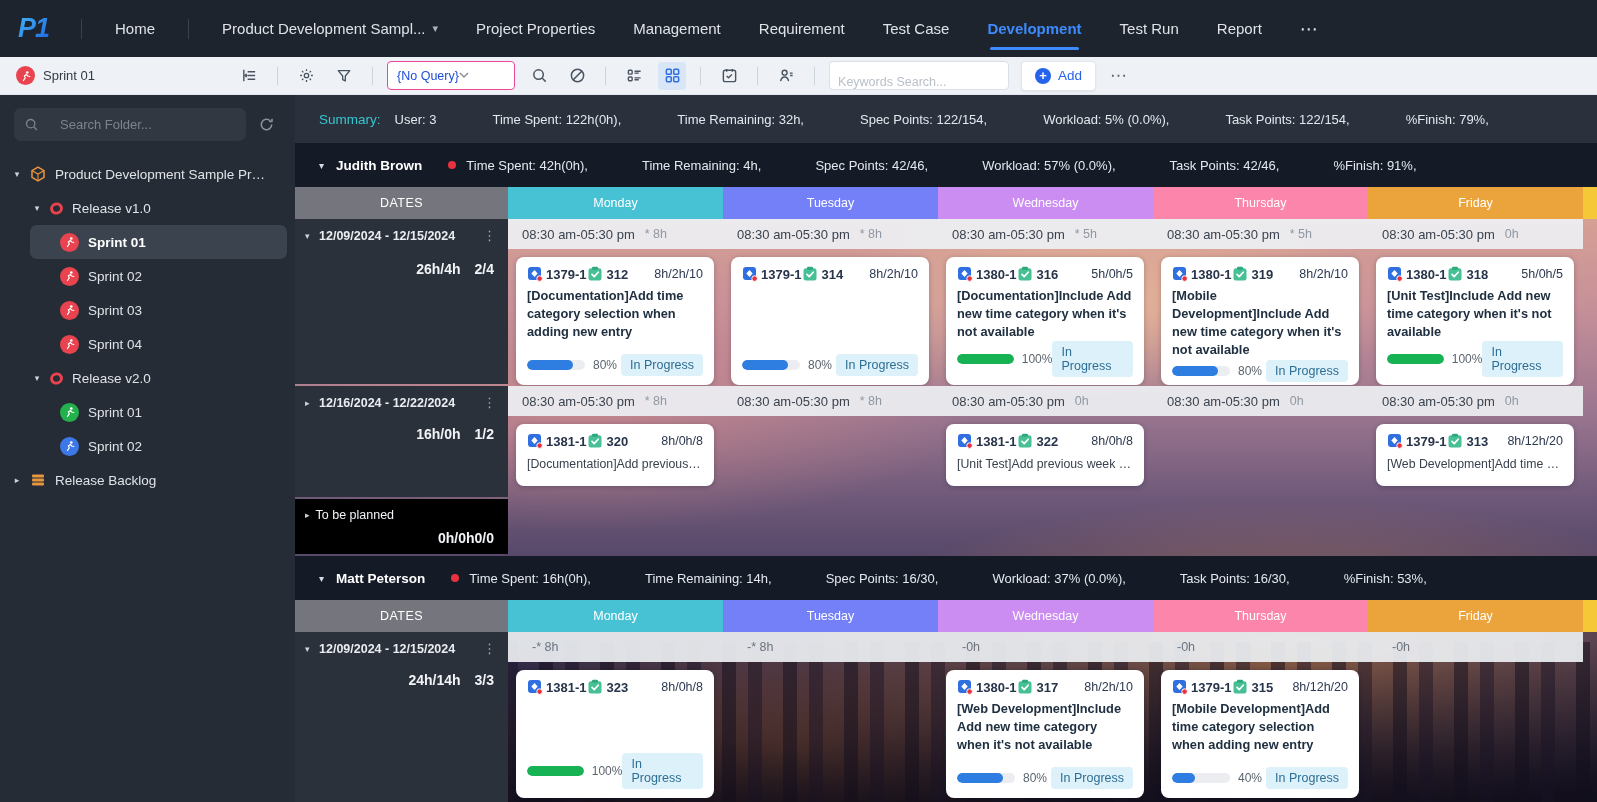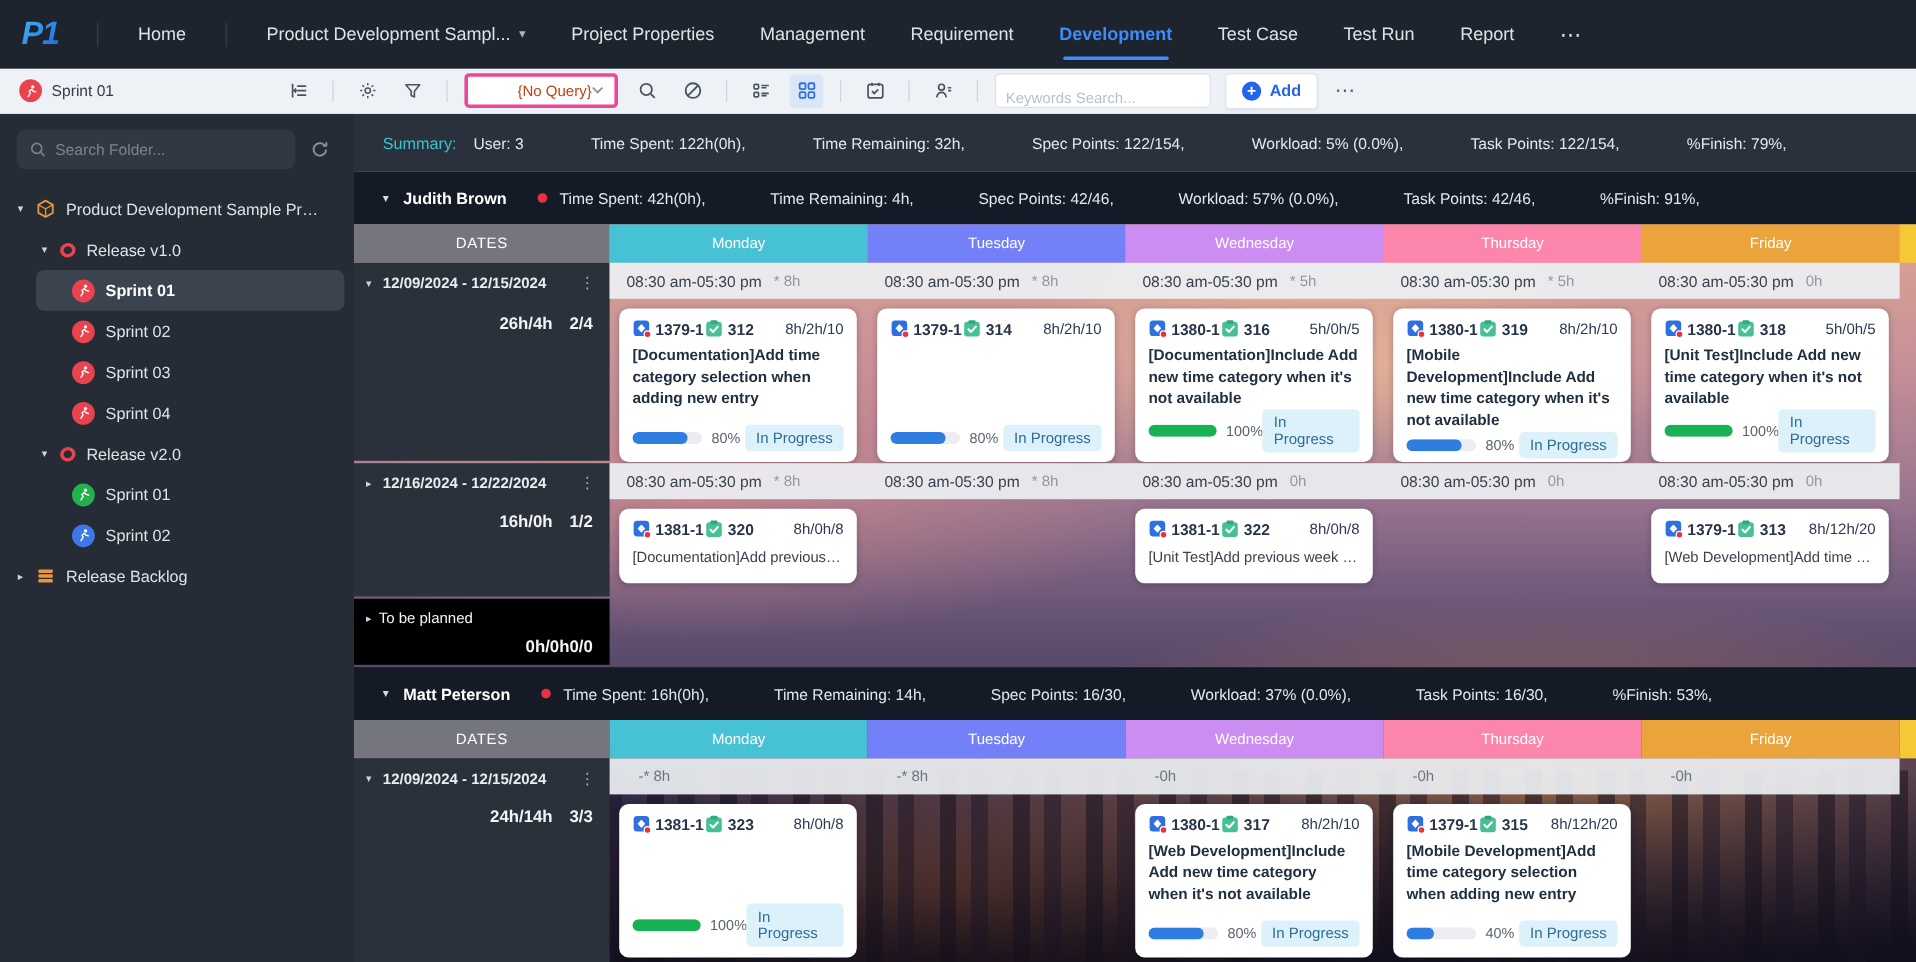--- a/index.html
+++ b/index.html
@@ -20,32 +20,32 @@
   .toolbar { position:absolute; left:0; top:57px; width:1597px; height:38px; background:#eef2f6; border-bottom:1px solid #e0e6ec; display:flex; align-items:center; z-index:29; }
   .sprint-chip { display:flex; align-items:center; gap:8px; margin-left:16px; }
   .runner-badge { width:19px; height:19px; border-radius:50%; display:flex; align-items:center; justify-content:center; flex:0 0 auto; }
   .runner-badge.red { background:#e8434e; } .runner-badge.green { background:#23b14d; } .runner-badge.blue { background:#3c78e8; }
   .sprint-chip-label { font-size:13px; color:#333a44; }
   .tb-icons { display:flex; align-items:center; margin-left:140px; gap:10px; }
   .tb-icon { width:28px; height:28px; display:flex; align-items:center; justify-content:center; color:#4a5460; cursor:pointer; border-radius:4px; }
   .tb-icon svg { display:block; }
   .tb-icon.active-view { background:#d9e6f8; }
   .tb-sep { width:1px; height:18px; background:#ccd4dc; margin:0 4px; }
-  .query-select { width:128px; height:29px; background:#fff; border:3px solid #ec4899; border-radius:4px; display:flex; align-items:center; padding:0 9px; font-size:12.5px; color:#c2410c; justify-content:flex-end; cursor:pointer; }
+  .query-select { width:128px; height:29px; background:#fff; border:1px solid #ec4899; border-radius:4px; display:flex; align-items:center; padding:0 9px; font-size:12.5px; color:#1d4ed8; justify-content:flex-start; cursor:pointer; }
   .kw-box { width:180px; height:29px; background:#fff; border:1px solid #d9e0e8; border-radius:4px; display:flex; align-items:flex-end; padding:0 8px; margin-left:10px; }
   .kw-box input { border:none; outline:none; flex:1; font-size:12.5px; color:#4a5460; font-family:"Liberation Sans",sans-serif; background:transparent; }
   .kw-box input::placeholder { color:#b8c0c9; }
   .add-btn { margin-left:12px; height:30px; background:#fff; border:1px solid #e1e7ee; box-shadow:0 1px 2px rgba(40,60,90,.08); border-radius:4px; display:flex; align-items:center; gap:7px; padding:0 13px; cursor:pointer; }
   .add-plus { width:16px; height:16px; border-radius:50%; background:#2563eb; color:#fff; font-size:13px; line-height:15px; text-align:center; font-weight:700; }
-  .add-label { color:#2563eb; font-size:13.5px; font-weight:700; }
+  .add-label { color:#2563eb; font-size:13.5px; font-weight:400; }
   .tb-more { margin-left:14px; font-size:17px; color:#5a6470; cursor:pointer; }
 
   
   .sidebar { position:absolute; left:0; top:95px; width:295px; height:707px; background:#262c35; z-index:20; }
-  .folder-search { position:absolute; left:14px; top:13px; width:232px; height:33px; background:#313842; border-radius:7px; display:flex; align-items:center; padding:0 10px; gap:7px; }
+  .folder-search { position:absolute; left:14px; top:13px; width:232px; height:33px; background:#313842; border-radius:7px; display:flex; align-items:center; padding:0 10px; gap:21px; }
   .folder-search input { background:transparent; border:none; outline:none; color:#cdd3da; font-size:13px; flex:1; font-family:"Liberation Sans",sans-serif; }
   .folder-search input::placeholder { color:#7b838e; }
   .refresh-btn { position:absolute; right:12px; top:13px; width:33px; height:33px; border-radius:7px; display:flex; align-items:center; justify-content:center; color:#8a919c; cursor:pointer; }
   .tree { position:absolute; top:62px; left:0; right:0; }
   .tree-row { height:34px; display:flex; align-items:center; font-size:13.5px; color:#dfe3e8; cursor:pointer; position:relative; white-space:nowrap; }
   .tree-row .twisty { width:10px; font-size:9px; color:#cfd4da; text-align:center; flex:0 0 auto; }
   .tree-label { overflow:hidden; text-overflow:ellipsis; }
   .t-ic { margin:0 9px 0 8px; flex:0 0 auto; display:flex; }
   .ring { width:13px; height:13px; border:3px solid #e8434e; border-radius:50%; transform:rotate(-18deg) scaleY(.92); }
   .sel-pill { position:absolute; left:30px; right:8px; top:0; bottom:0; background:#3b434f; border-radius:7px; }
@@ -138,25 +138,25 @@
   </span>
   <span class="nav-item">
       <span>Project Properties</span>
     </span>
   <span class="nav-item">
       <span>Management</span>
     </span>
   <span class="nav-item">
       <span>Requirement</span>
     </span>
+  <span class="nav-item">
+      <span>Test Case</span>
+    </span>
   <span class="nav-item active">
       <span>Development</span>
-    </span>
-  <span class="nav-item">
-      <span>Test Case</span>
     </span>
   <span class="nav-item">
       <span>Test Run</span>
     </span>
   <span class="nav-item">
       <span>Report</span>
     </span>
   <span class="nav-item nav-more">⋯</span>
 </div>
 

